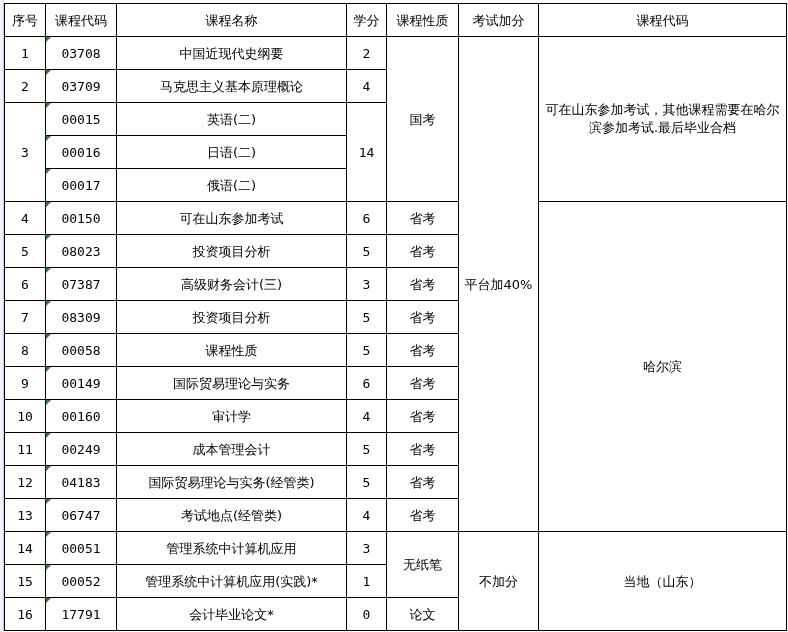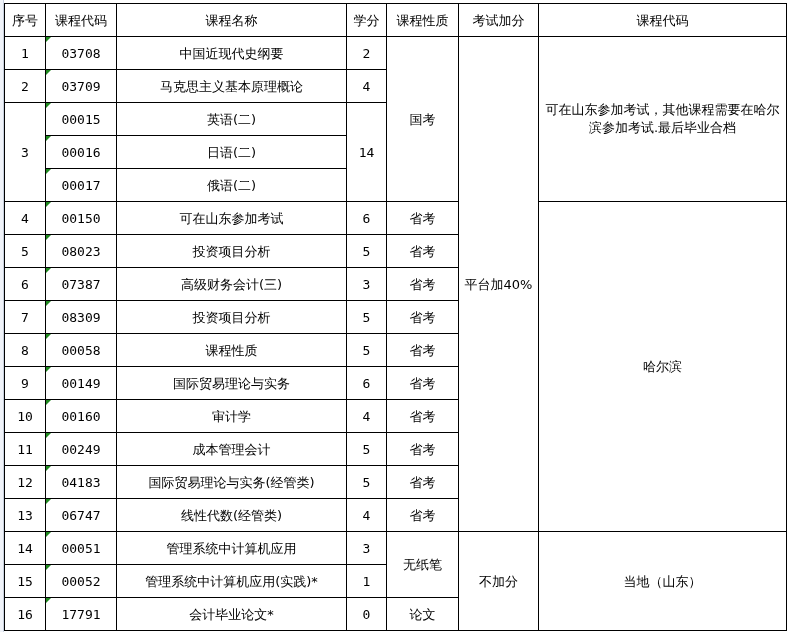--- a/index.html
+++ b/index.html
@@ -141,21 +141,21 @@
   <tr>
     <td class="num">12</td>
     <td class="num code-cell">04183</td>
     <td>国际贸易理论与实务(经管类)</td>
     <td class="num">5</td>
     <td>省考</td>
   </tr>
   <tr>
     <td class="num">13</td>
     <td class="num code-cell">06747</td>
-    <td>线性代数(经管类)</td>
+    <td>考试地点(经管类)</td>
     <td class="num">4</td>
     <td>省考</td>
   </tr>
 
   <tr>
     <td class="num">14</td>
     <td class="num code-cell">00051</td>
     <td>管理系统中计算机应用</td>
     <td class="num">3</td>
     <td rowspan="2">无纸笔</td>

